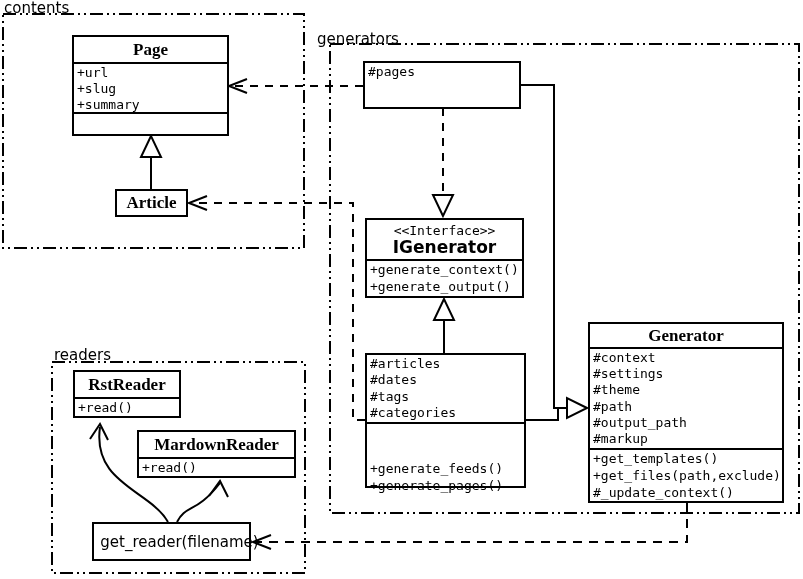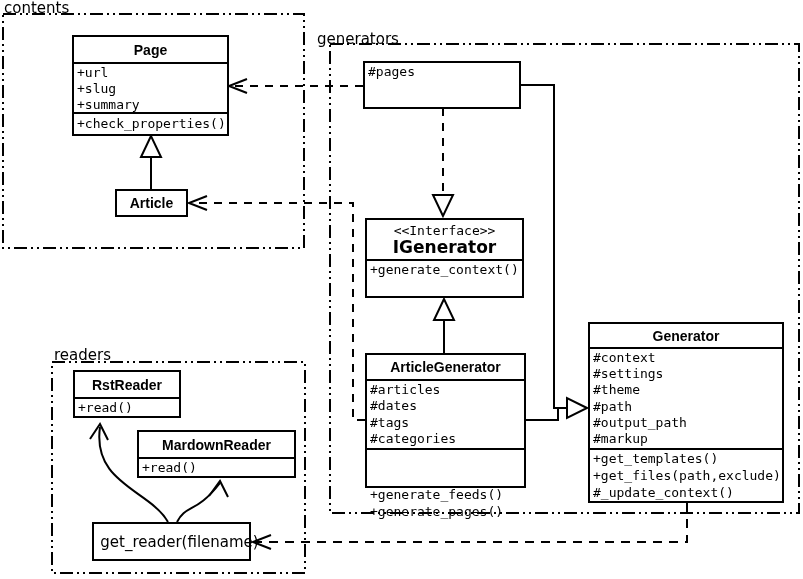--- a/index.html
+++ b/index.html
@@ -2,21 +2,21 @@
 <html><head>
 <meta charset="utf-8">
 <style>
   html,body{margin:0;padding:0;background:#ffffff;}
   #stage{position:relative;width:803px;height:579px;background:#fff;overflow:hidden;
          font-family:"DejaVu Sans",sans-serif;color:#000000;}
   #wires{position:absolute;left:0;top:0;z-index:0;}
   .pkg-label{position:absolute;z-index:2;font-size:15px;line-height:16px;background:transparent;}
   .cls{position:absolute;z-index:1;background:#fff;border:2px solid #000;box-sizing:border-box;
        font-family:"DejaVu Sans Mono",monospace;font-size:13px;}
-  .cls .title{font-family:Liberation Sans, sans-serif;font-weight:bold;font-size:14px;
+  .cls .title{font-family:Liberation Serif, serif;font-weight:bold;font-size:17px;
        text-align:center;display:flex;align-items:center;justify-content:center;
        border-bottom:2px solid #000;box-sizing:border-box;}
   .cls .title.only{border-bottom:none;height:100%;border-radius:6px;}
   .cls .stereo{font-family:"DejaVu Sans Mono",monospace;font-weight:normal;font-size:13px;line-height:15px;}
   .hdr2{display:flex;flex-direction:column;align-items:center;justify-content:center;
         border-bottom:2px solid #000;box-sizing:border-box;font-family:"DejaVu Sans",sans-serif;}
   .hdr2 .big{font-weight:bold;font-size:17px;line-height:19px;}
   .comp{padding:1px 3px;box-sizing:border-box;}
   .comp.sep{border-bottom:2px solid #000;}
   .row{white-space:pre;}
@@ -66,47 +66,44 @@
   <div class="pkg-label" style="left:317px;top:31px;">generators</div>
   <div class="pkg-label" style="left:54px;top:347px;">readers</div>
 
   <div class="cls" style="left:72px;top:35px;width:157px;height:101px;">
     <div class="title" style="height:27px;">Page</div>
     <div class="comp sep" style="height:50px;line-height:16px;">
       <div class="row">+url</div>
       <div class="row">+slug</div>
       <div class="row">+summary</div>
     </div>
-    <div class="comp" style="line-height:17px;">
-      <div class="row">+check_properties()</div>
-    </div>
   </div>
 
   <div class="cls" style="left:115px;top:189px;width:73px;height:28px;">
     <div class="title only">Article</div>
   </div>
 
   <div class="cls" style="left:363px;top:61px;width:158px;height:48px;">
     <div class="comp" style="line-height:16px;">
       <div class="row">#pages</div>
     </div>
   </div>
 
   <div class="cls" style="left:365px;top:218px;width:159px;height:80px;">
     <div class="hdr2" style="height:41px;">
       <div class="stereo">&lt;&lt;Interface&gt;&gt;</div>
       <div class="big">IGenerator</div>
     </div>
     <div class="comp" style="line-height:16.5px;">
       <div class="row">+generate_context()</div>
+      <div class="row">+generate_output()</div>
     </div>
   </div>
 
   <div class="cls" style="left:365px;top:353px;width:161px;height:135px;">
-    <div class="title" style="height:26px;">ArticleGenerator</div>
     <div class="comp sep" style="height:69px;line-height:16.3px;">
       <div class="row">#articles</div>
       <div class="row">#dates</div>
       <div class="row">#tags</div>
       <div class="row">#categories</div>
     </div>
     <div class="comp" style="line-height:17px;margin-top:35px;">
       <div class="row">+generate_feeds()</div>
       <div class="row">+generate_pages()</div>
     </div>

